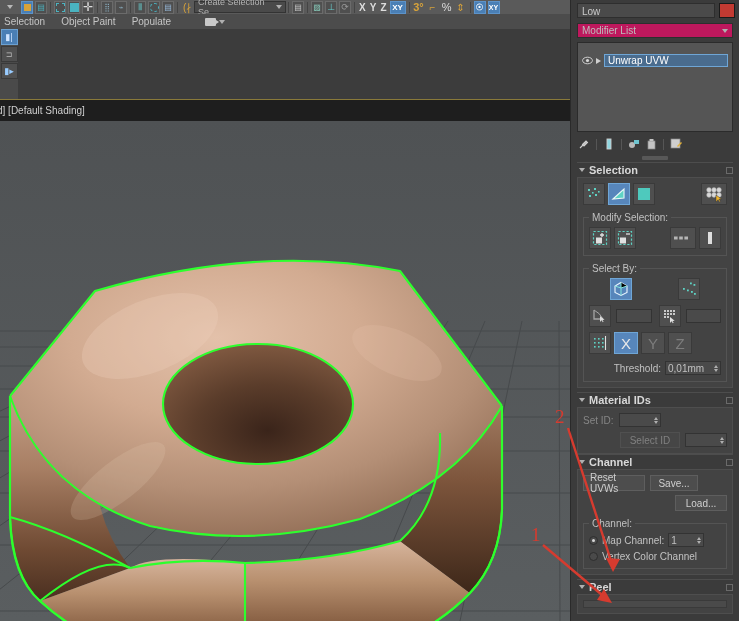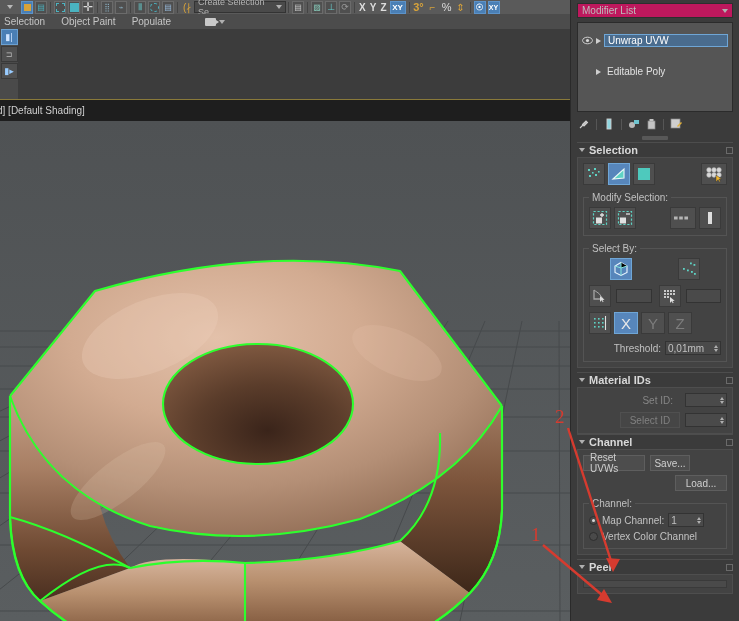--- a/index.html
+++ b/index.html
@@ -428,39 +428,38 @@
           <path d="M 245,442 Q 330,440 400,420"></path>
           <path d="M 400,420 Q 442,382 440,312"></path>
           <path d="M 10,396 Q 62,410 130,447"></path>
         </g>
       </svg>
     </div>
   </div>
 
   <div class="cmdpanel">
 
+    <div class="name-row">
+      <div class="name-field">Low</div>
+      <div class="color-swatch"></div>
+    </div>
 
     <div class="modlist">
       <span>Modifier List</span>
       <span class="caret-dn"></span>
     </div>
 
     <div class="stack">
       <div class="stack-row active">
         <svg class="eye-ico" viewBox="0 0 12 9">
           <ellipse cx="6" cy="4.5" rx="5.4" ry="3.6" fill="none" stroke="#d8d8d8" stroke-width="1"></ellipse>
           <circle cx="6" cy="4.5" r="1.7" fill="#d8d8d8"></circle>
         </svg>
         <span class="arrow-r"></span>
         <span class="stack-name">Unwrap UVW</span>
-      </div>
-      <div class="stack-row">
-        <span style="width:11px"></span>
-        <span class="arrow-r"></span>
-        <span class="stack-name">Editable Poly</span>
       </div>
     </div>
 
     <div class="stacktools">
       <div class="st-ico">
         <svg width="12" height="12" viewBox="0 0 12 12">
             <path d="M2 10 L5 7 M4.5 6.5 L8 3 L9.5 4.5 L6 8 Z" stroke="#cfcfcf" stroke-width="1.1" fill="#bfbfbf"></path>
           </svg>
       </div>
       <div class="st-sep"></div>
@@ -669,21 +668,21 @@
       </div>
     </div>
 
     <div class="rollout" style="margin-top:4px">
       <div class="roll-head">
         <span class="tri"></span>
         <span>Material IDs</span>
         <span class="pin"></span>
       </div>
       <div class="roll-body">
-        <div class="icon-row" style="justify-content:flex-end;gap:12px">
+        <div class="icon-row" style="gap:5px">
           <span class="lbl dis">Set ID:</span>
           <div class="spin dis" style="width:42px">
             <span></span>
             <span class="spin-arrows">
                 <span class="sa-u"></span>
                 <span class="sa-d"></span>
               </span>
           </div>
         </div>
         <div class="icon-row" style="justify-content:flex-end;gap:5px;margin-top:5px">
@@ -702,21 +701,21 @@
 
     <div class="rollout">
       <div class="roll-head">
         <span class="tri"></span>
         <span>Channel</span>
         <span class="pin"></span>
       </div>
       <div class="roll-body">
         <div class="icon-row" style="gap:5px;">
           <div class="btn" style="width:62px">Reset UVWs</div>
-          <div class="btn" style="width:40px">Save...</div>
+          <div class="btn" style="width:48px">Save...</div>
         </div>
         <div class="icon-row" style="gap:5px;justify-content:flex-end;margin-top:4px">
           <div class="btn" style="width:52px">Load...</div>
         </div>
 
         <fieldset class="grp">
           <legend>Channel:</legend>
           <div class="icon-row" style="gap:4px">
             <span class="radio on"></span>
             <span class="lbl">Map Channel:</span>

